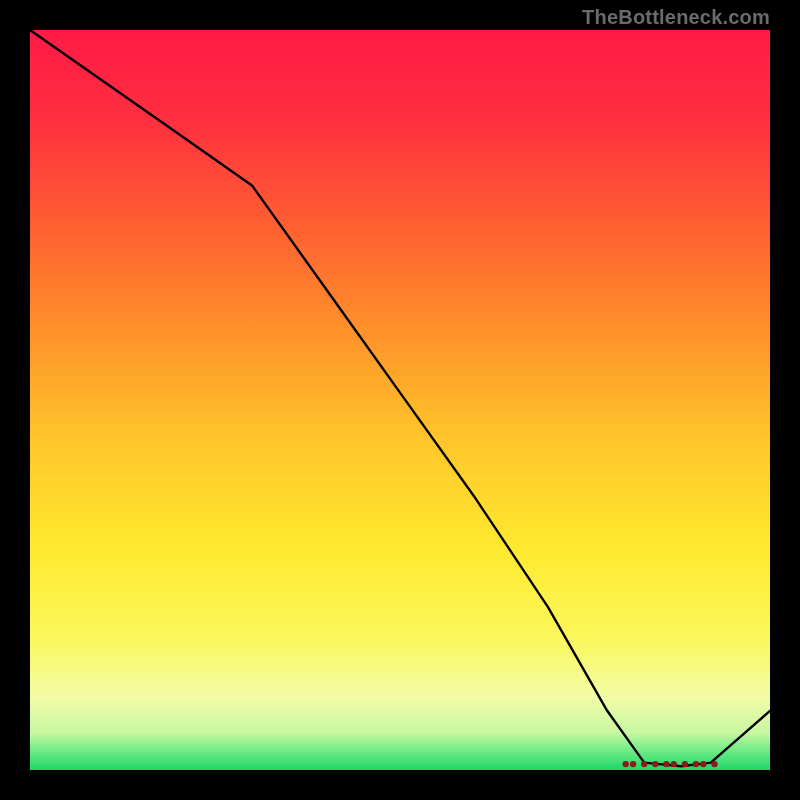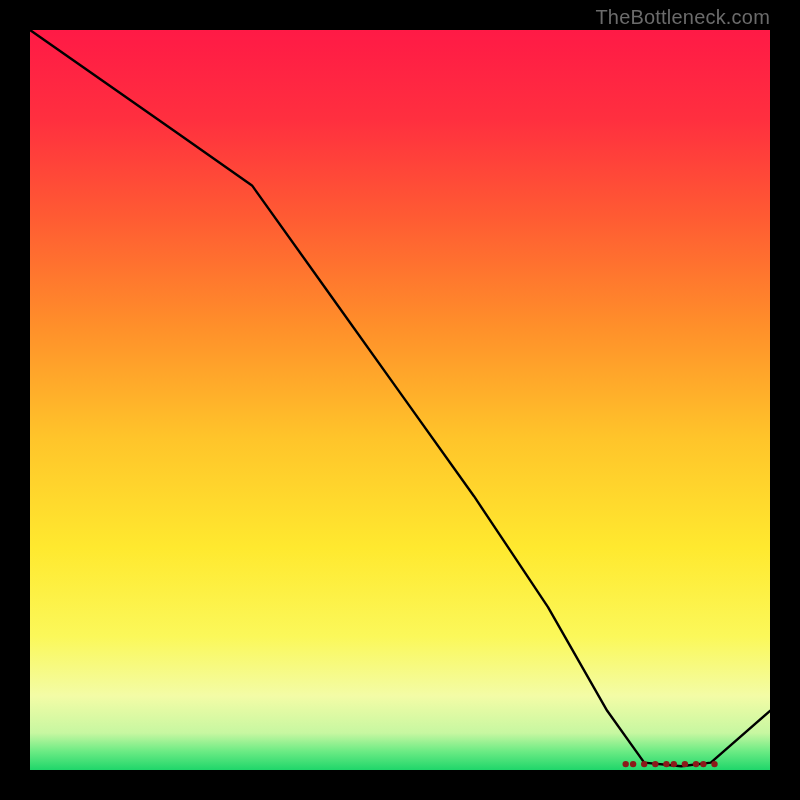--- a/index.html
+++ b/index.html
@@ -30,21 +30,21 @@
   .gradient {
     position: absolute;
     inset: 0;
   }
   .watermark {
     position: absolute;
     top: 6px;
     right: 30px;
     color: #6b6b6b;
     font-size: 20px;
-    font-weight: 400;
+    font-weight: 700;
     letter-spacing: 0.2px;
   }
   svg.line-layer {
     position: absolute;
     inset: 0;
   }
 </style>
 </head>
 <body>
 

